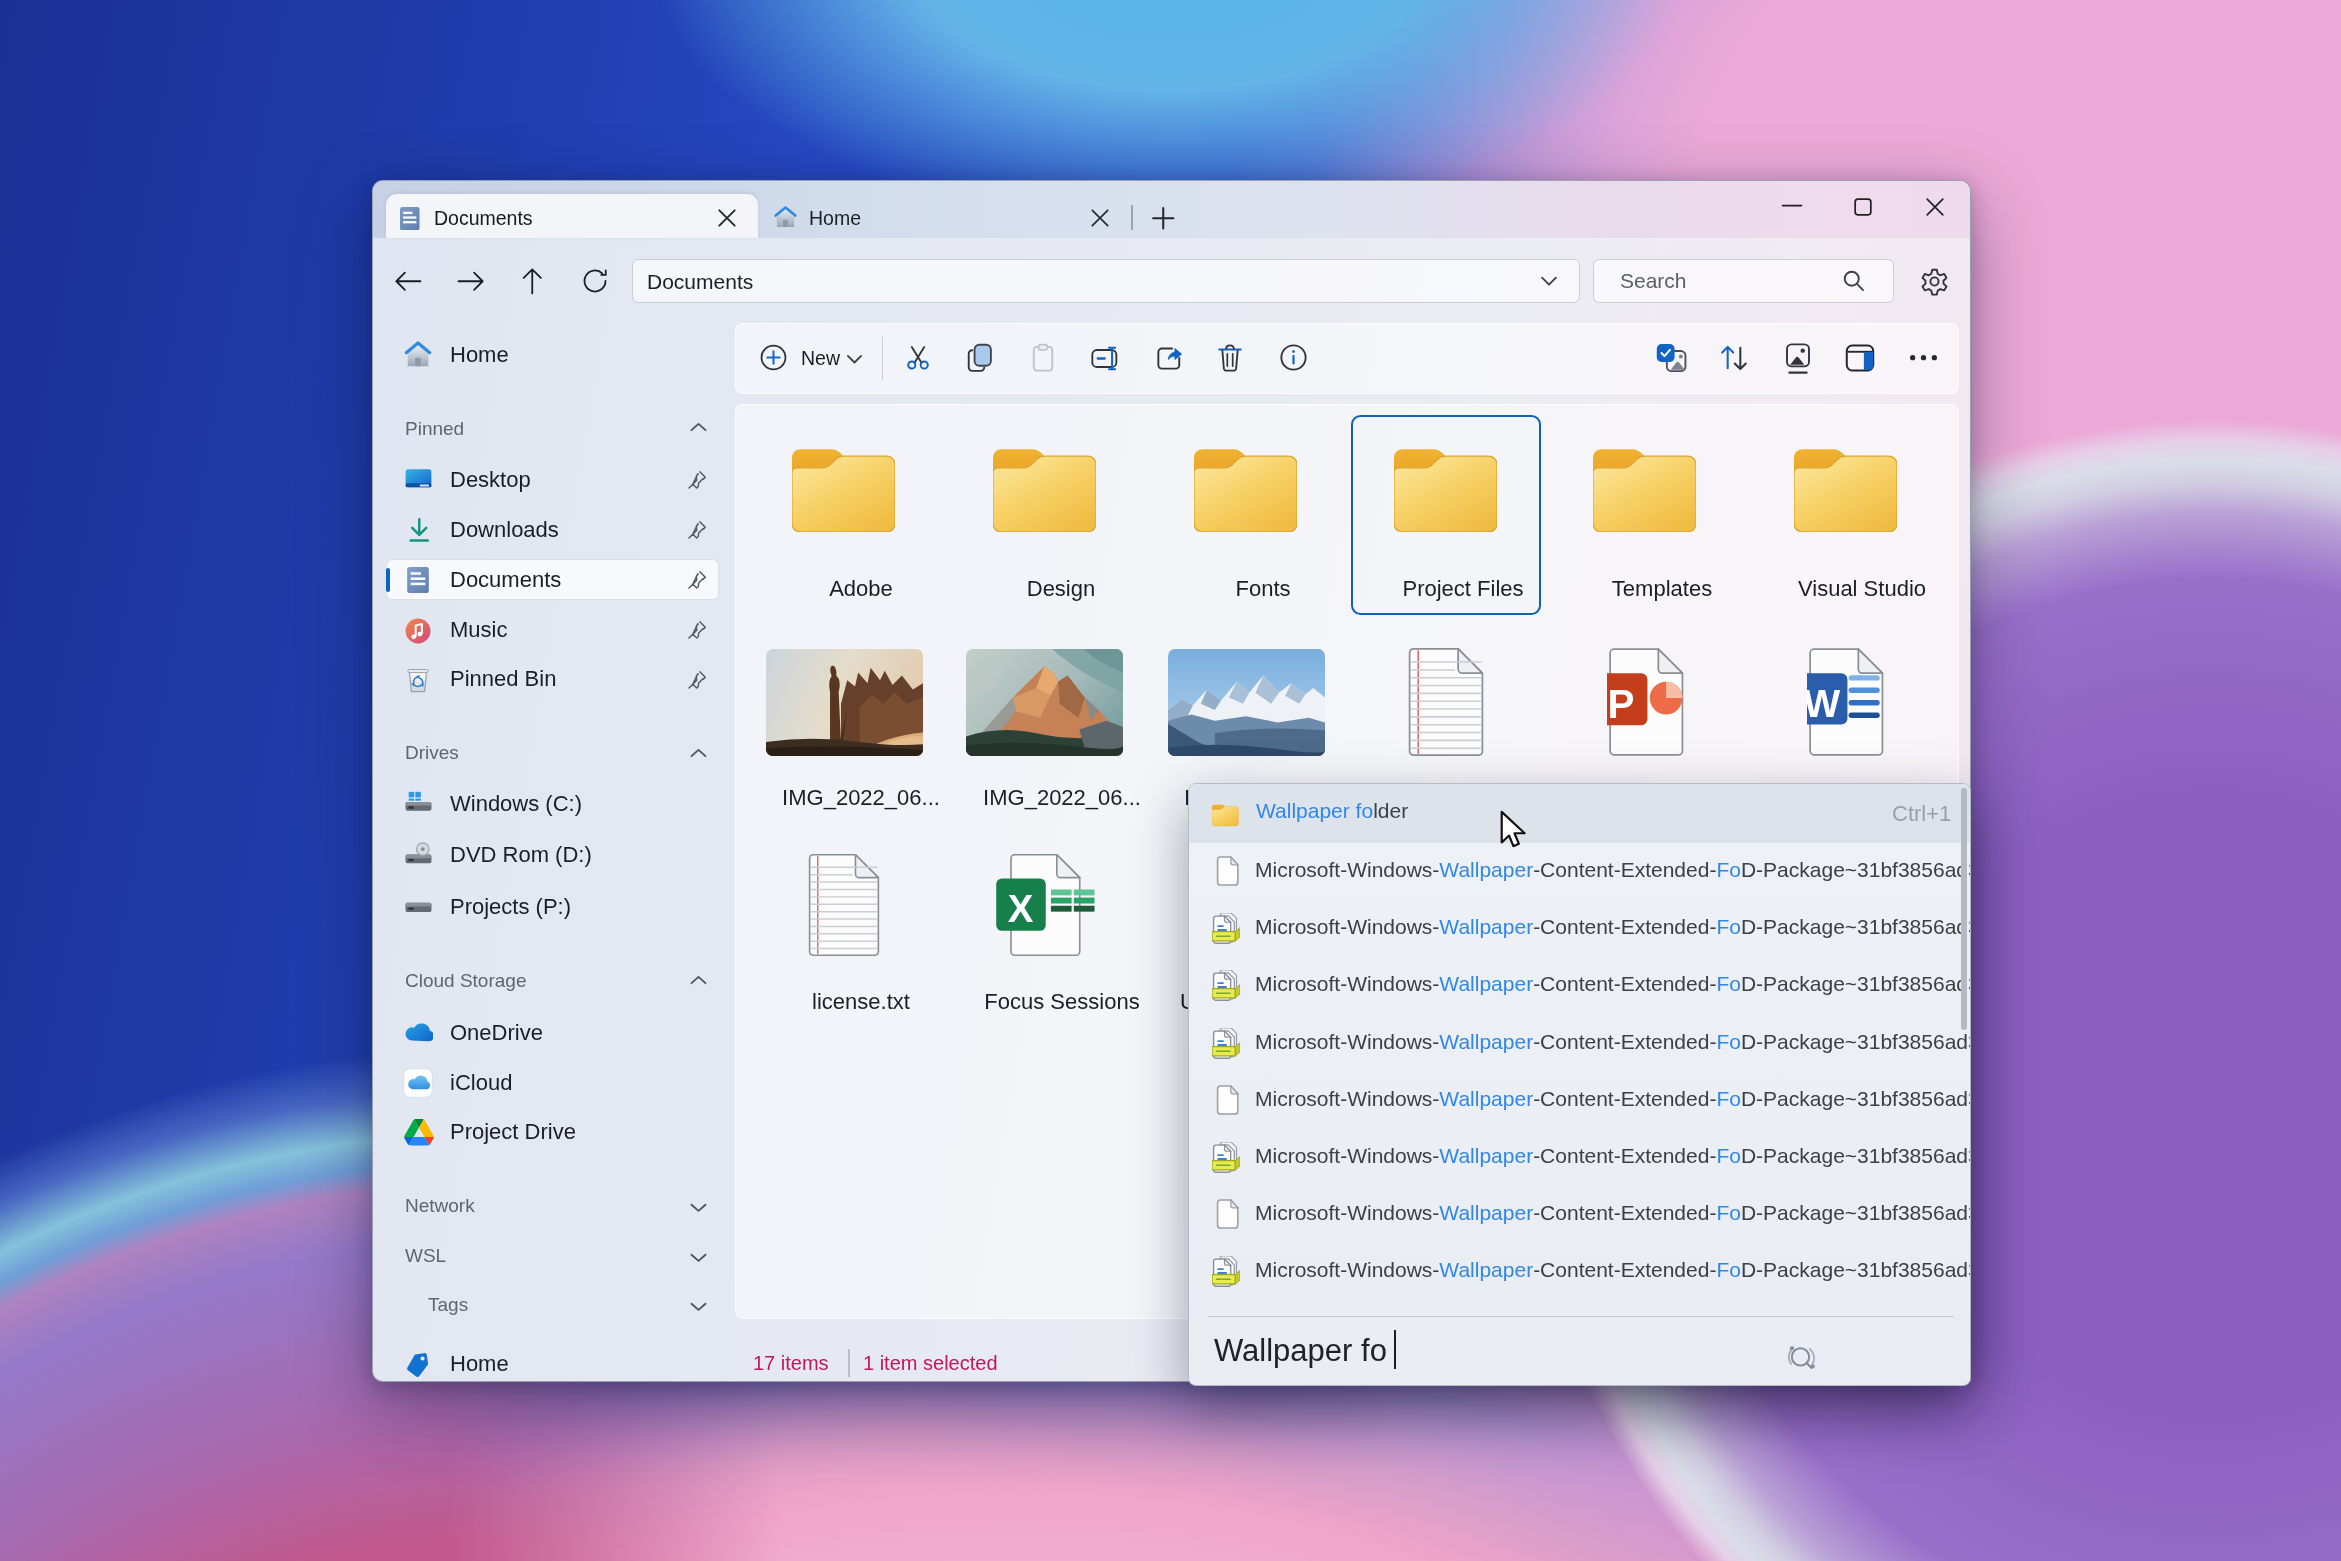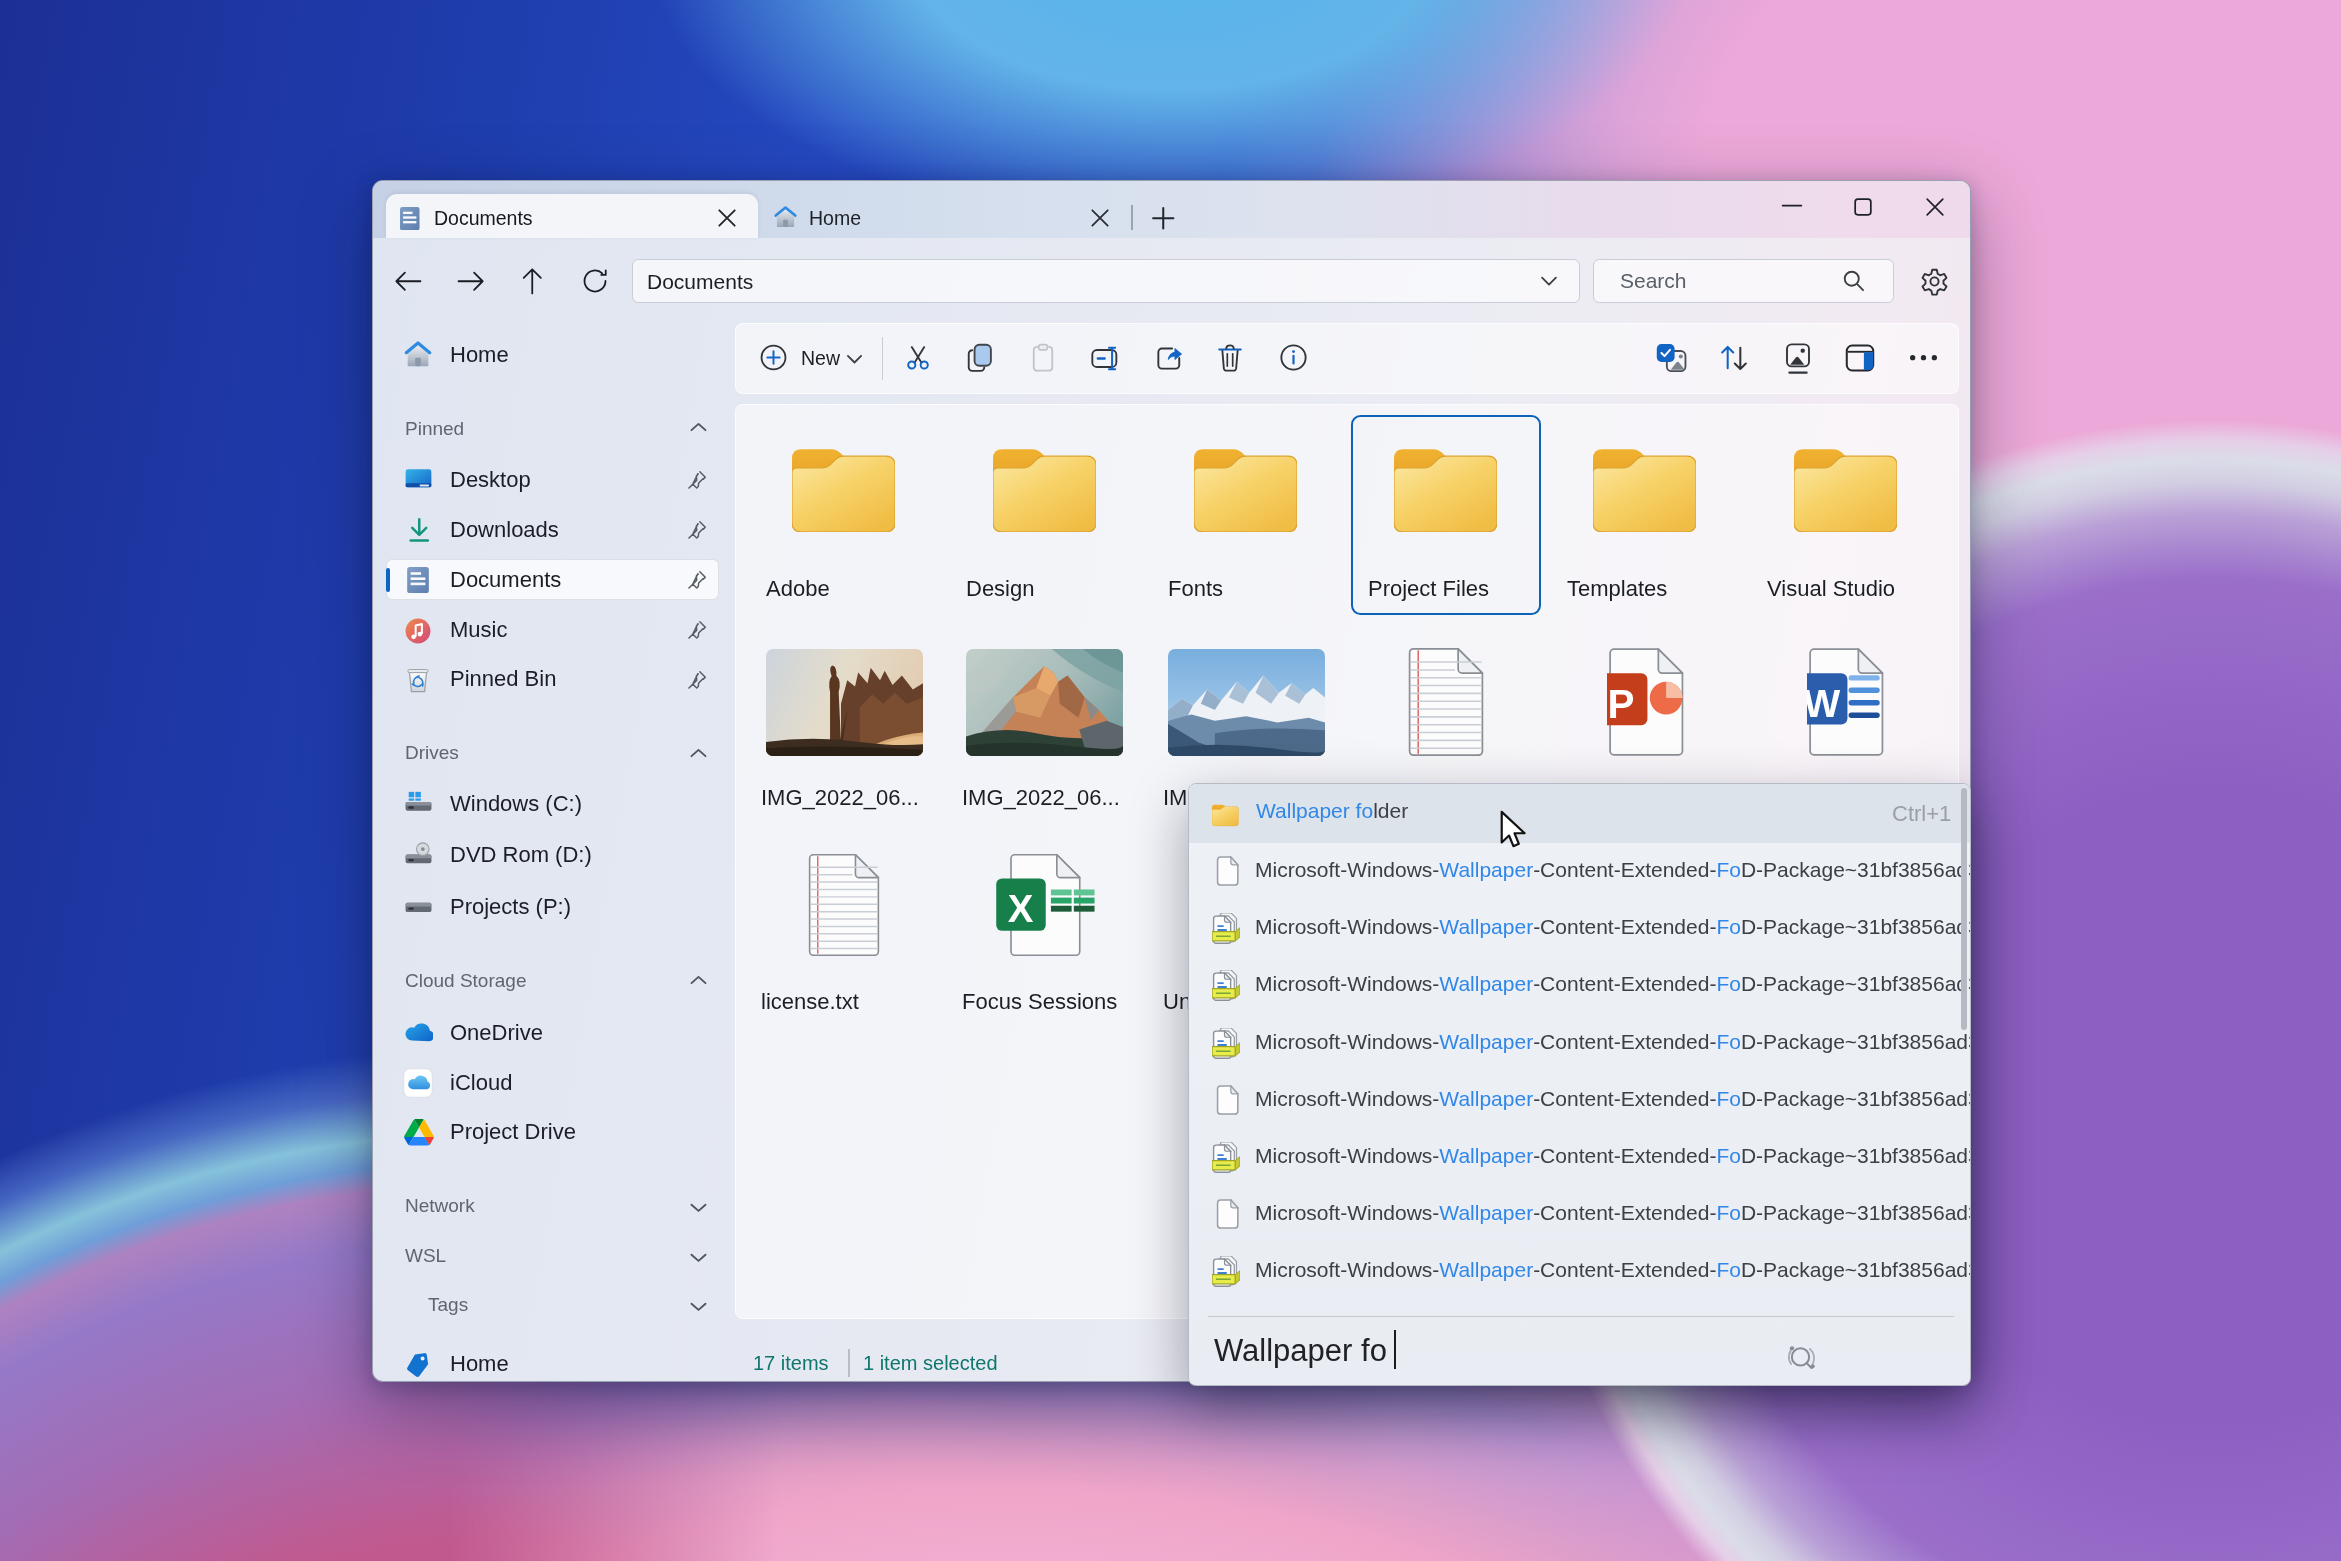--- a/index.html
+++ b/index.html
@@ -24,22 +24,22 @@
     box-shadow:0 23.4px 70px rgba(10,12,45,0.38), 0 4.7px 19px rgba(10,12,45,0.22); }
   .titlebar { left:373px; top:181px; width:1597px; height:57px; border-radius:10px 10px 0 0;
     background:linear-gradient(to right, #c6d1e6 0%, #cdd8ea 20%, #d6e0ee 42%, #dee2ee 60%, #e9dbec 78%, #f0dbec 94%, #efdaeb 100%); }
   .tab-active { left:386px; top:194px; width:372px; height:44px; border-radius:11px 11px 0 0;
     background:#f3f5f9; box-shadow:0 -1.6px 4.7px rgba(40,50,80,0.08); }
   .tab-label { font-size:19.5px; color:#191c20; }
   .card { background:rgba(255,255,255,0.52); border:0.8px solid rgba(255,255,255,0.7); border-radius:7.8px; }
   .addr { background:rgba(255,255,255,0.62); border:0.8px solid #c9cdd8; border-radius:6.2px; }
   .it { font-size:21px; color:#1b1e24; white-space:nowrap; }
   .sect { font-size:19px; color:#5f6670; white-space:nowrap; }
-  .glabel { font-size:22px; color:#1b1e24; white-space:nowrap; }
-  .stxt { font-size:20px; color:#0f766e; white-space:nowrap; }
+  .glabel { font-size:22px; color:#1b1e24; text-align:center; white-space:nowrap;margin-left:17px; }
+  .stxt { font-size:20px; color:#be185d; white-space:nowrap; }
   
   .popup { left:1188px; top:783px; width:783px; height:603px; border-radius:7.8px;
     background:linear-gradient(to bottom,#eef1f6,#e9ecf2); border:0.8px solid #b6bac4;
     box-shadow:0 20px 55px rgba(12,14,38,0.38); overflow:hidden; }
   .prow-sel { left:0px; top:0px; width:783px; height:59px; background:#dde3ea; }
   .ptxt { font-size:21px; color:#3c4046; white-space:nowrap; }
   .pblue { color:#3087e8; }
 </style>
 </head>
 <body>

